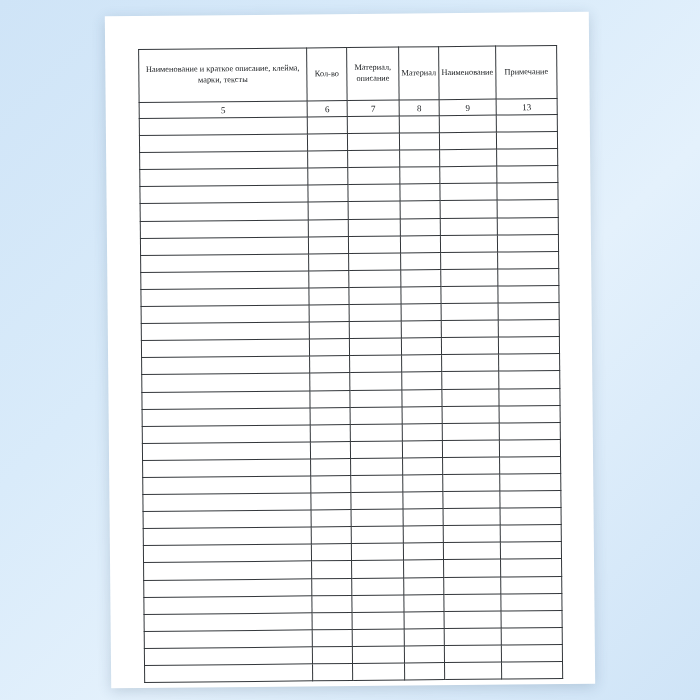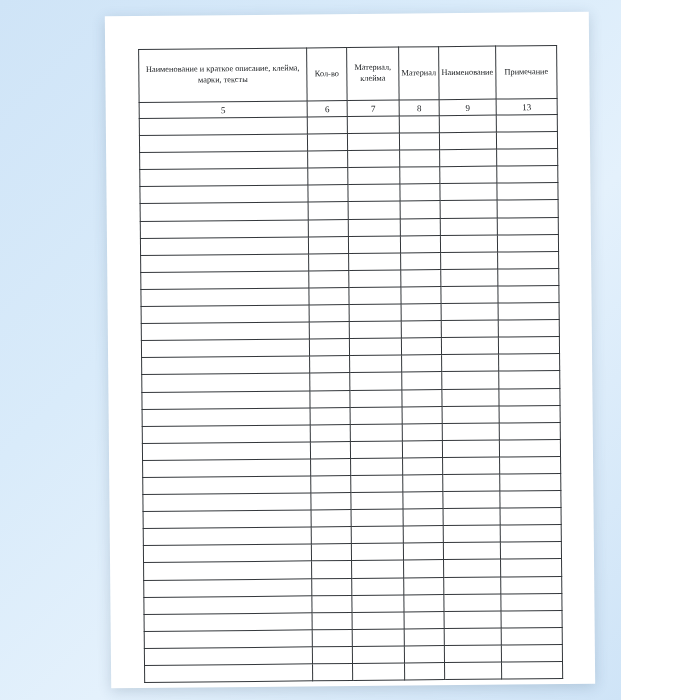--- a/index.html
+++ b/index.html
@@ -8,21 +8,21 @@
   }
   body {
     width: 700px;
     height: 700px;
     overflow: hidden;
     background: #ffffff;
     font-family: "Liberation Serif", serif;
   }
   .scene {
     position: relative;
-    width: 621px;
+    width: 700px;
     height: 700px;
     background: linear-gradient(135deg, #cfe4f7 0%, #d9ebfa 35%, #e4f1fc 60%, #cfe4f7 100%);
     overflow: hidden;
   }
   .page-sheet {
     position: absolute;
     left: 108px;
     top: 14px;
     width: 484px;
     height: 672px;
@@ -85,21 +85,21 @@
             <col class="col2">
             <col class="col3">
           <col class="col4">
             <col class="col5">
             <col class="col6">
         </colgroup>
         <thead>
           <tr>
             <th class="hdr">Наименование и краткое описание, клейма, марки, тексты</th>
             <th class="hdr">Кол-во</th>
-            <th class="hdr">Материал, клейма</th>
+            <th class="hdr">Материал, описание</th>
             <th class="hdr">Материал</th>
             <th class="hdr">Наименование</th>
             <th class="hdr">Примечание</th>
           </tr>
           <tr>
             <td class="numrow">5</td>
             <td class="numrow">6</td>
             <td class="numrow">7</td>
             <td class="numrow">8</td>
             <td class="numrow">9</td>

